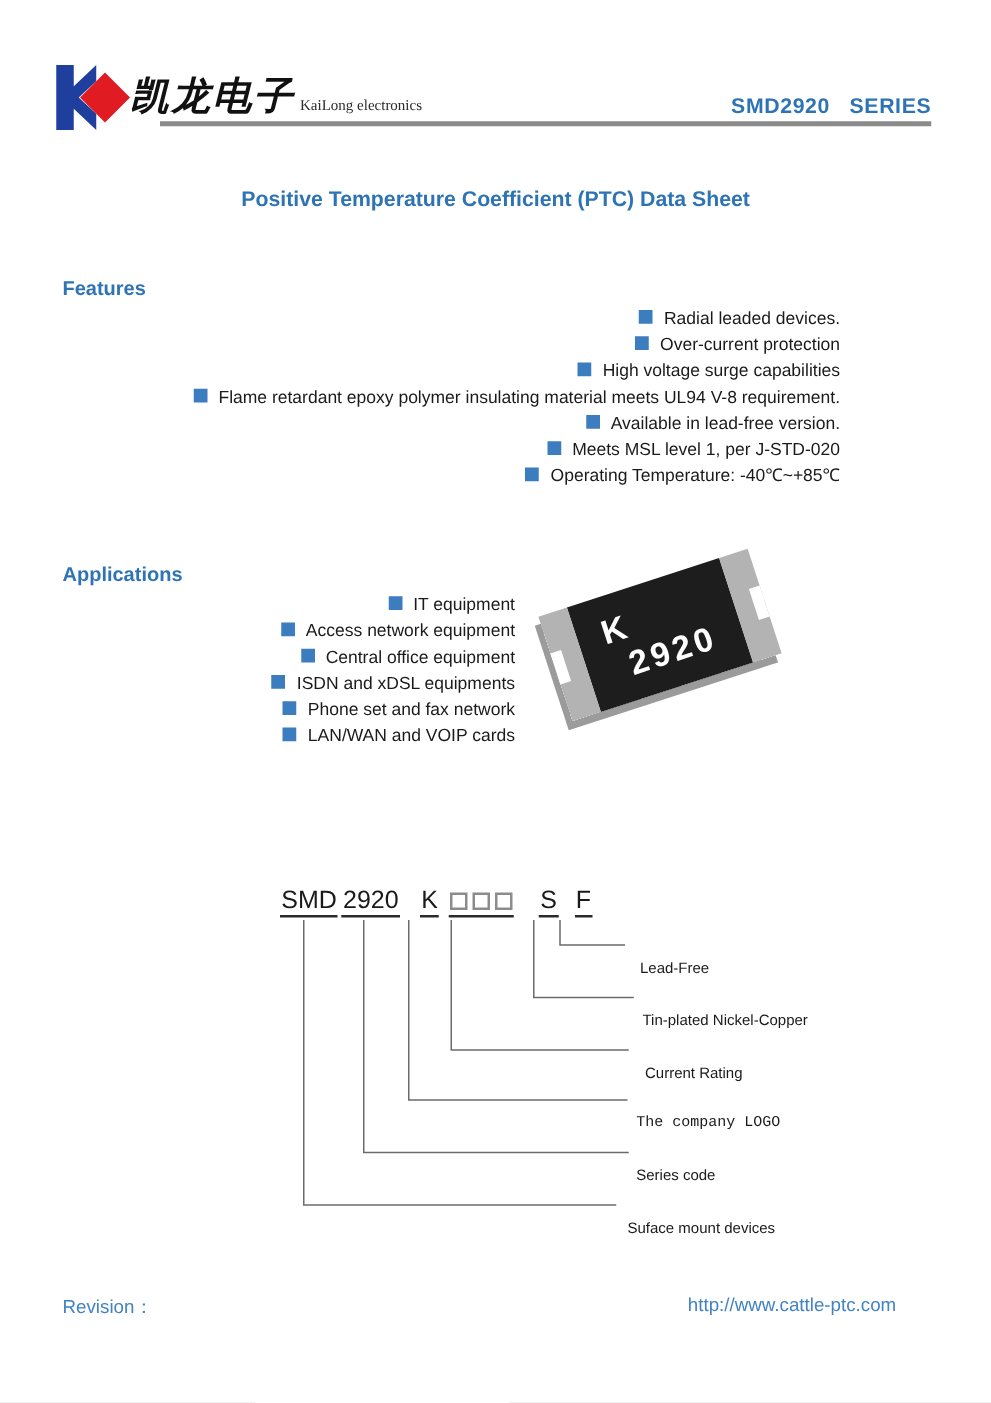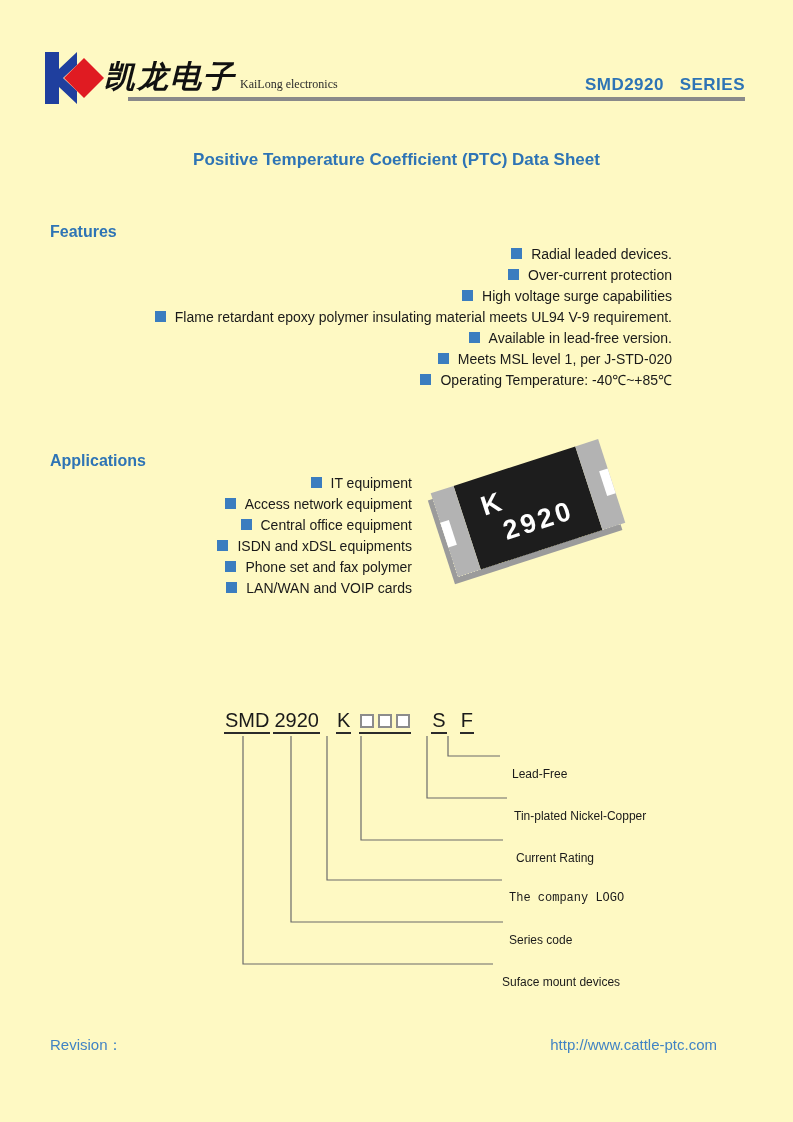--- a/index.html
+++ b/index.html
@@ -2,21 +2,21 @@
 <html><head>
 <meta charset="utf-8">
 <style>
   * { margin: 0; padding: 0; box-sizing: border-box; }
   html, body { background: #e8e8e8; }
   body { font-family: "Liberation Sans", sans-serif; }
   .page {
     position: relative;
     width: 793px; height: 1122px;
     margin: 0 auto;
-    background: #fef9c3;
+    background: #ffffff;
     overflow: hidden;
   }
 
   
   .logo { position: absolute; left: 44px; top: 52px; }
   .brand-cn {
     position: absolute; left: 104px; top: 56px;
     font-size: 31px; font-weight: bold; font-style: italic;
     color: #111; letter-spacing: 2px;
     font-family: "DejaVu Serif", serif;
@@ -147,21 +147,21 @@
     <div class="li">
         <span class="bullet"></span>
         <span class="li-text">Over-current protection</span>
       </div>
     <div class="li">
         <span class="bullet"></span>
         <span class="li-text">High voltage surge capabilities</span>
       </div>
     <div class="li">
         <span class="bullet"></span>
-        <span class="li-text">Flame retardant epoxy polymer insulating material meets UL94 V-9 requirement.</span>
+        <span class="li-text">Flame retardant epoxy polymer insulating material meets UL94 V-8 requirement.</span>
       </div>
     <div class="li">
         <span class="bullet"></span>
         <span class="li-text">Available in lead-free version.</span>
       </div>
     <div class="li">
         <span class="bullet"></span>
         <span class="li-text">Meets MSL level 1, per J-STD-020</span>
       </div>
     <div class="li">
@@ -183,21 +183,21 @@
     <div class="li">
         <span class="bullet"></span>
         <span class="li-text">Central office equipment</span>
       </div>
     <div class="li">
         <span class="bullet"></span>
         <span class="li-text">ISDN and xDSL equipments</span>
       </div>
     <div class="li">
         <span class="bullet"></span>
-        <span class="li-text">Phone set and fax polymer</span>
+        <span class="li-text">Phone set and fax network</span>
       </div>
     <div class="li">
         <span class="bullet"></span>
         <span class="li-text">LAN/WAN and VOIP cards</span>
       </div>
   </div>
 
   <div class="chip-wrap">
     <div class="chip">
       <div class="chip-terminal left">

